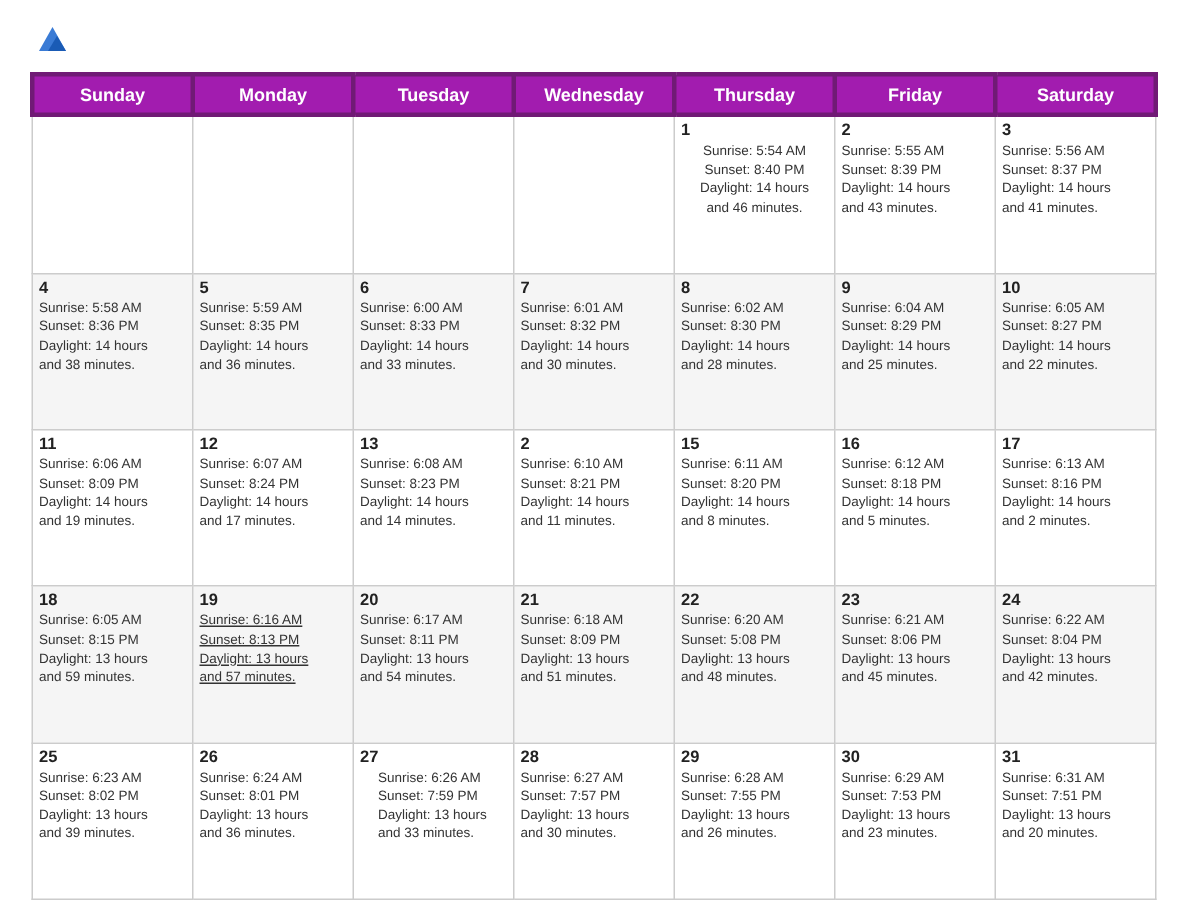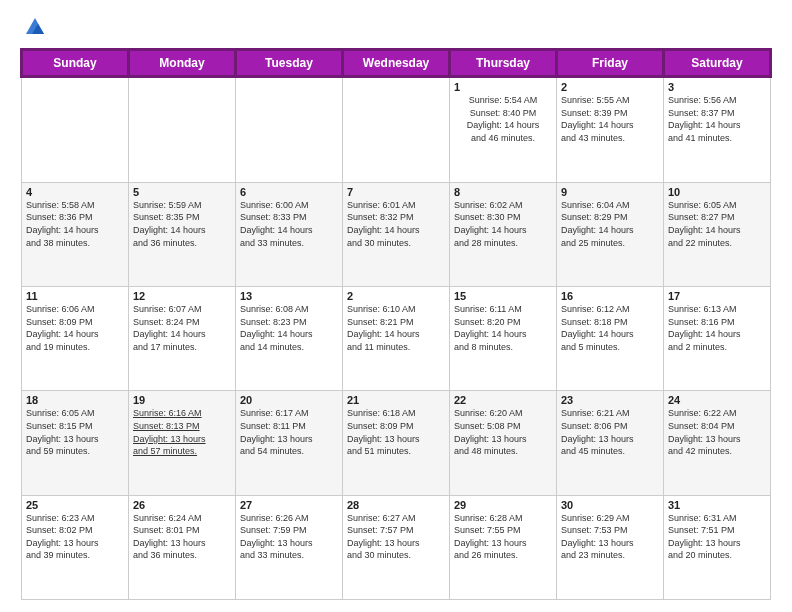--- a/index.html
+++ b/index.html
@@ -327,21 +327,21 @@
           </td>
           <td>
             <span class="day-number">26</span>
             <div class="day-info" style="white-space: pre-line;">Sunrise: 6:24 AM
 Sunset: 8:01 PM
 Daylight: 13 hours
 and 36 minutes.</div>
           </td>
           <td>
             <span class="day-number">27</span>
-            <div class="day-info" style="white-space: pre-line;">Sunrise: 6:26 AM
+            <div class="day-info" style="white-space: pre-line; margin-left: 12px;">Sunrise: 6:26 AM
 Sunset: 7:59 PM
 Daylight: 13 hours
 and 33 minutes.</div>
           </td>
           <td>
             <span class="day-number">28</span>
             <div class="day-info" style="white-space: pre-line;">Sunrise: 6:27 AM
 Sunset: 7:57 PM
 Daylight: 13 hours
 and 30 minutes.</div>

